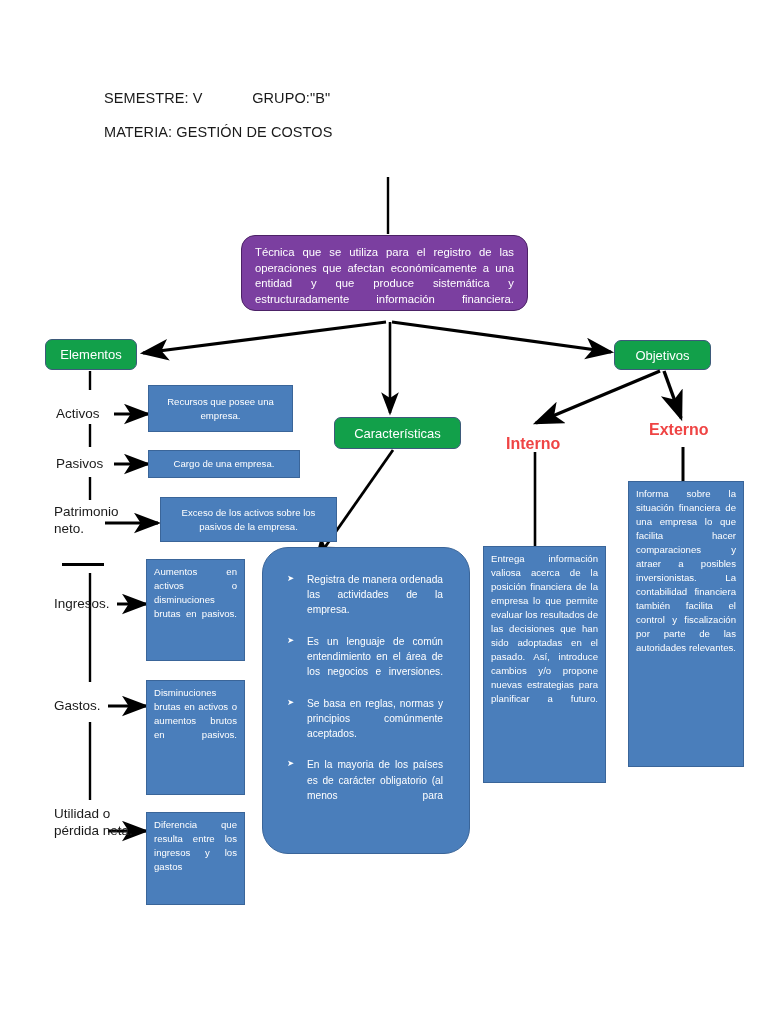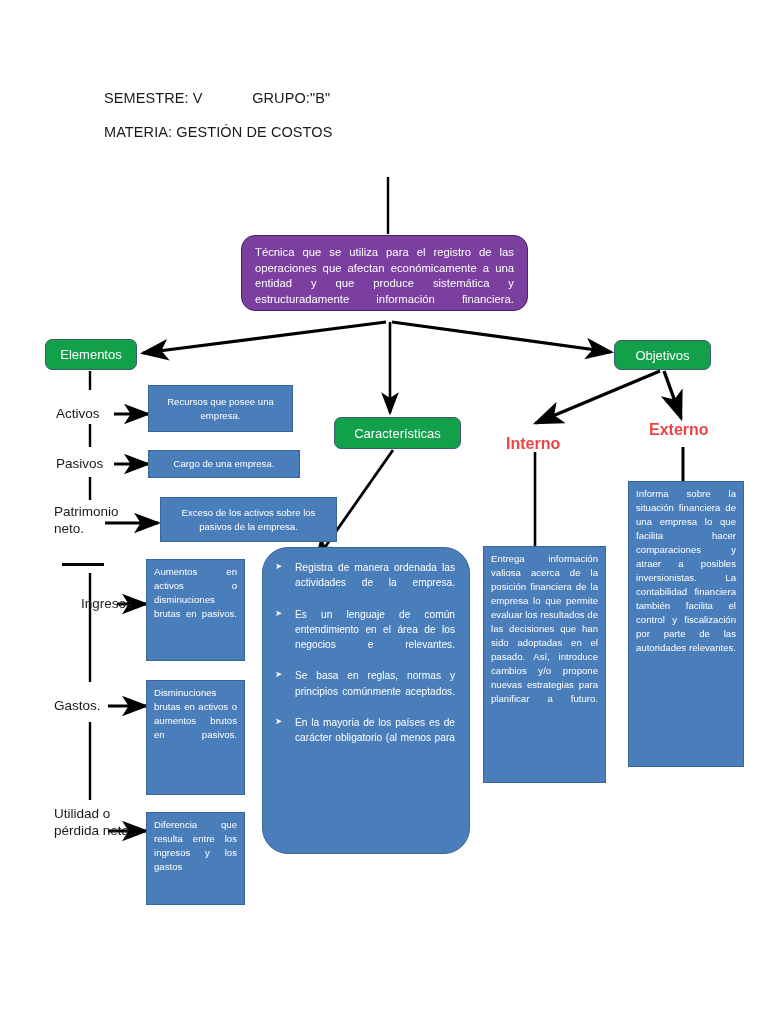--- a/index.html
+++ b/index.html
@@ -90,21 +90,21 @@
     position: absolute;
     box-sizing: border-box;
     background: #4A7EBB;
     border: 1.2px solid #3A6599;
     border-radius: 26px;
     color: #ffffff;
     font-size: 10.2px;
     line-height: 15.2px;
     padding: 12px 14px 12px 10px;
   }
-  .bullet-list { margin: 0; padding: 0; list-style: none; }
+  .bullet-list { margin: 12px; padding: 0; list-style: none; }
   .bullet-list li {
     position: relative;
     padding-left: 22px;
     text-align: justify;
     margin-bottom: 1px;
   }
   .bullet-list li::before {
     content: "\27A4";
     position: absolute;
     left: 2px;
@@ -202,21 +202,21 @@
 
     <line x1="535" y1="452" x2="535" y2="548" stroke="#000000" stroke-width="2.6"></line>
     <line x1="683" y1="447" x2="683" y2="483" stroke="#000000" stroke-width="3"></line>
   </svg>
 
   <div class="hline" style="left:62px; top:563px; width:42px;"></div>
 
   <div class="lbl" style="left:56px; top:405px;">Activos</div>
   <div class="lbl" style="left:56px; top:455px;">Pasivos</div>
   <div class="lbl" style="left:54px; top:503px; width:90px; white-space:normal;">Patrimonio neto.</div>
-  <div class="lbl" style="left:54px; top:595px;margin-left:27px;">Ingresos.</div>
+  <div class="lbl" style="left:54px; top:595px;">Ingresos.</div>
   <div class="lbl" style="left:54px; top:697px;">Gastos.</div>
   <div class="lbl" style="left:54px; top:805px; width:80px; white-space:normal;">Utilidad o pérdida neta.</div>
 
   <div class="box-blue center" style="left:148px; top:385px; width:145px; height:47px; display:flex; align-items:center; justify-content:center;">Recursos que posee una empresa.</div>
 
   <div class="box-blue center" style="left:148px; top:450px; width:152px; height:28px; display:flex; align-items:center; justify-content:center;">Cargo de una empresa.</div>
 
   <div class="box-blue center" style="left:160px; top:497px; width:177px; height:45px; display:flex; align-items:center; justify-content:center;">Exceso de los activos sobre los pasivos de la empresa.</div>
 
   <div class="box-blue just" style="left:146px; top:559px; width:99px; height:102px;">
@@ -227,21 +227,21 @@
     <p>Disminuciones brutas en activos o aumentos brutos en pasivos.</p>
   </div>
 
   <div class="box-blue just" style="left:146px; top:812px; width:99px; height:93px;">
     <p>Diferencia que resulta entre los ingresos y los gastos</p>
   </div>
 
   <div class="box-blue-round" style="left:262px; top:547px; width:208px; height:307px;">
     <ul class="bullet-list">
       <li><span>Registra de manera ordenada las actividades de la empresa.</span></li>
-      <li><span>Es un lenguaje de común entendimiento en el área de los negocios e relevantes.</span></li>
+      <li><span>Es un lenguaje de común entendimiento en el área de los negocios e inversiones.</span></li>
       <li><span>Se basa en reglas, normas y principios comúnmente aceptados.</span></li>
       <li><span>En la mayoria de los países es de carácter obligatorio (al menos para</span></li>
     </ul>
   </div>
 
   <div class="lbl-bold" style="left:506px; top:435px;">Interno</div>
   <div class="lbl-bold" style="left:649px; top:421px;">Externo</div>
 
   <div class="box-blue just" style="left:483px; top:546px; width:123px; height:237px;">
     <p>Entrega información valiosa acerca de la posición financiera de la empresa lo que permite evaluar los resultados de las decisiones que han sido adoptadas en el pasado. Así, introduce cambios y/o propone nuevas estrategias para planificar a futuro.</p>

